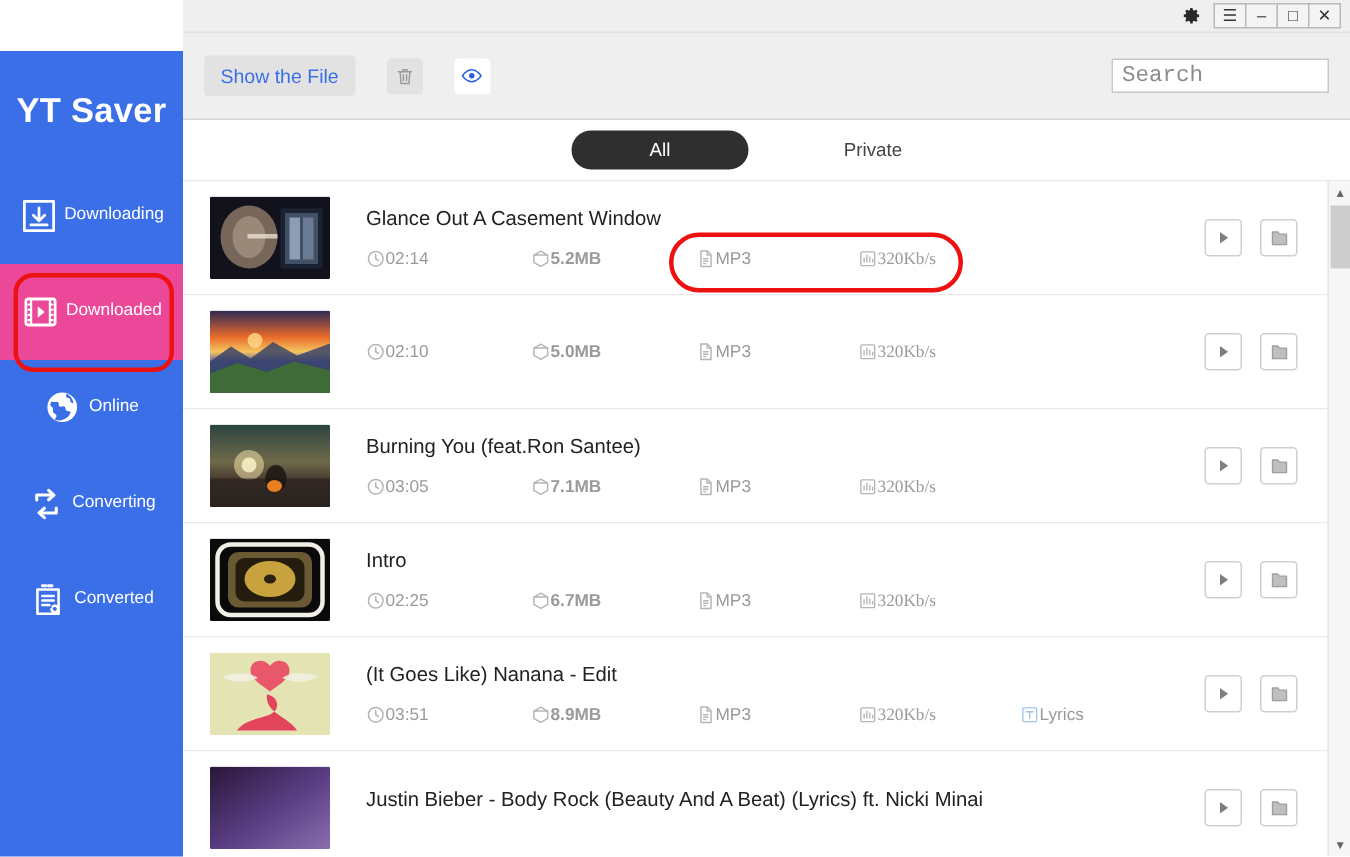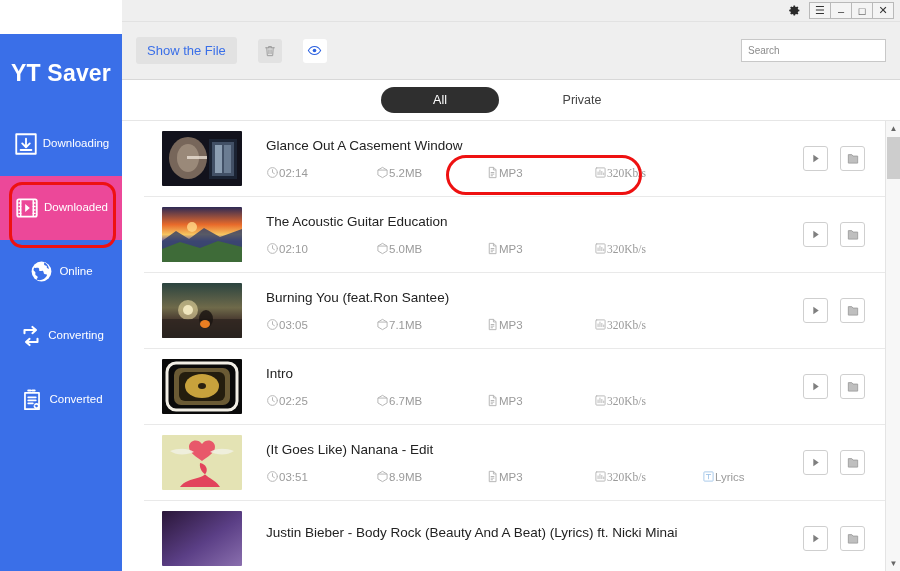--- a/index.html
+++ b/index.html
@@ -114,22 +114,22 @@
     display: flex; align-items: center; justify-content: center;
     cursor: pointer;
   }
   .icon-btn.flat { background: #E2E2E2; }
   .icon-btn.white { background: #FFFFFF; }
   .search-box {
     margin-left: auto;
     width: 145px; height: 23px;
     background: #ffffff;
     border: 1px solid #C8C8C8;
-    font-size: 10px;
-    font-family: Liberation Sans, sans-serif;
+    font-size: 15px;
+    font-family: Liberation Mono, monospace;
     color: #444;
     padding: 0 6px;
     outline: none;
   }
   .search-box::placeholder { color: #8C8C8C; }
 
   
   .tabbar {
     height: 41px;
     background: #ffffff;
@@ -156,21 +156,20 @@
   .list-wrap {
     flex: 1 1 auto;
     position: relative;
     overflow: hidden;
     background: #ffffff;
   }
   .list {
     position: absolute;
     left: 0; top: 0; right: 15px; bottom: 0;
     overflow: hidden;
-    padding-left: 22px;
   }
   .row {
     height: 76px;
     display: flex; align-items: center;
     padding: 0 0 0 18px;
     border-bottom: 1px solid #E9E9E9;
     background: #ffffff;
   }
   .thumb {
     width: 80px; height: 55px;
@@ -196,21 +195,21 @@
   }
   .meta {
     display: flex; align-items: center;
     font-size: 11.5px;
     color: #9A9A9A;
   }
   .meta-item {
     display: flex; align-items: center; 
   }
   .meta-dur   { width: 110px; }
-  .meta-size  { width: 110px; }
+  .meta-size  { width: 110px; font-weight: bold; }
   .meta-fmt   { width: 108px; }
   .meta-rate  { width: 108px; font-family: Liberation Serif, serif; }
   .meta-lyr   { width: 90px; }
   .meta-ico { width: 13px; height: 13px; flex: 0 0 13px; display:block; }
   .row-actions {
     display: flex; align-items: center; gap: 12px;
     padding-right: 20px;
     flex: 0 0 auto;
   }
   .act-btn {
@@ -442,21 +441,20 @@
                 <stop offset="1" stop-color="#3d5a3a"></stop>
                   </linearGradient>
                 </defs>
               <rect width="80" height="55" fill="url(#g2)"></rect>
               <path d="M0 34 14 24 27 32 42 21 58 30 80 22v33H0z" fill="#2f3f68" opacity=".8"></path>
               <path d="M0 42 18 35 38 41 56 34 80 40v15H0z" fill="#3e6b38"></path>
               <circle cx="30" cy="20" r="5" fill="#ffd98a" opacity=".8"></circle>
             </svg>
           </div>
           <div class="row-body">
-            <div class="row-title">The Acoustic Guitar Education</div>
             <div class="meta">
               <span class="meta-item meta-dur">
                 <span class="meta-ico">
                   <svg viewBox="0 0 24 24" width="13" height="13" fill="none" stroke="#B5B5B5" stroke-width="1.8" stroke-linecap="round">
                       <circle cx="12" cy="12" r="9"></circle>
                       <path d="M12 6.8V12l3.4 2"></path>
                     </svg>
                 </span>
                 <span>02:10</span>
               </span>

